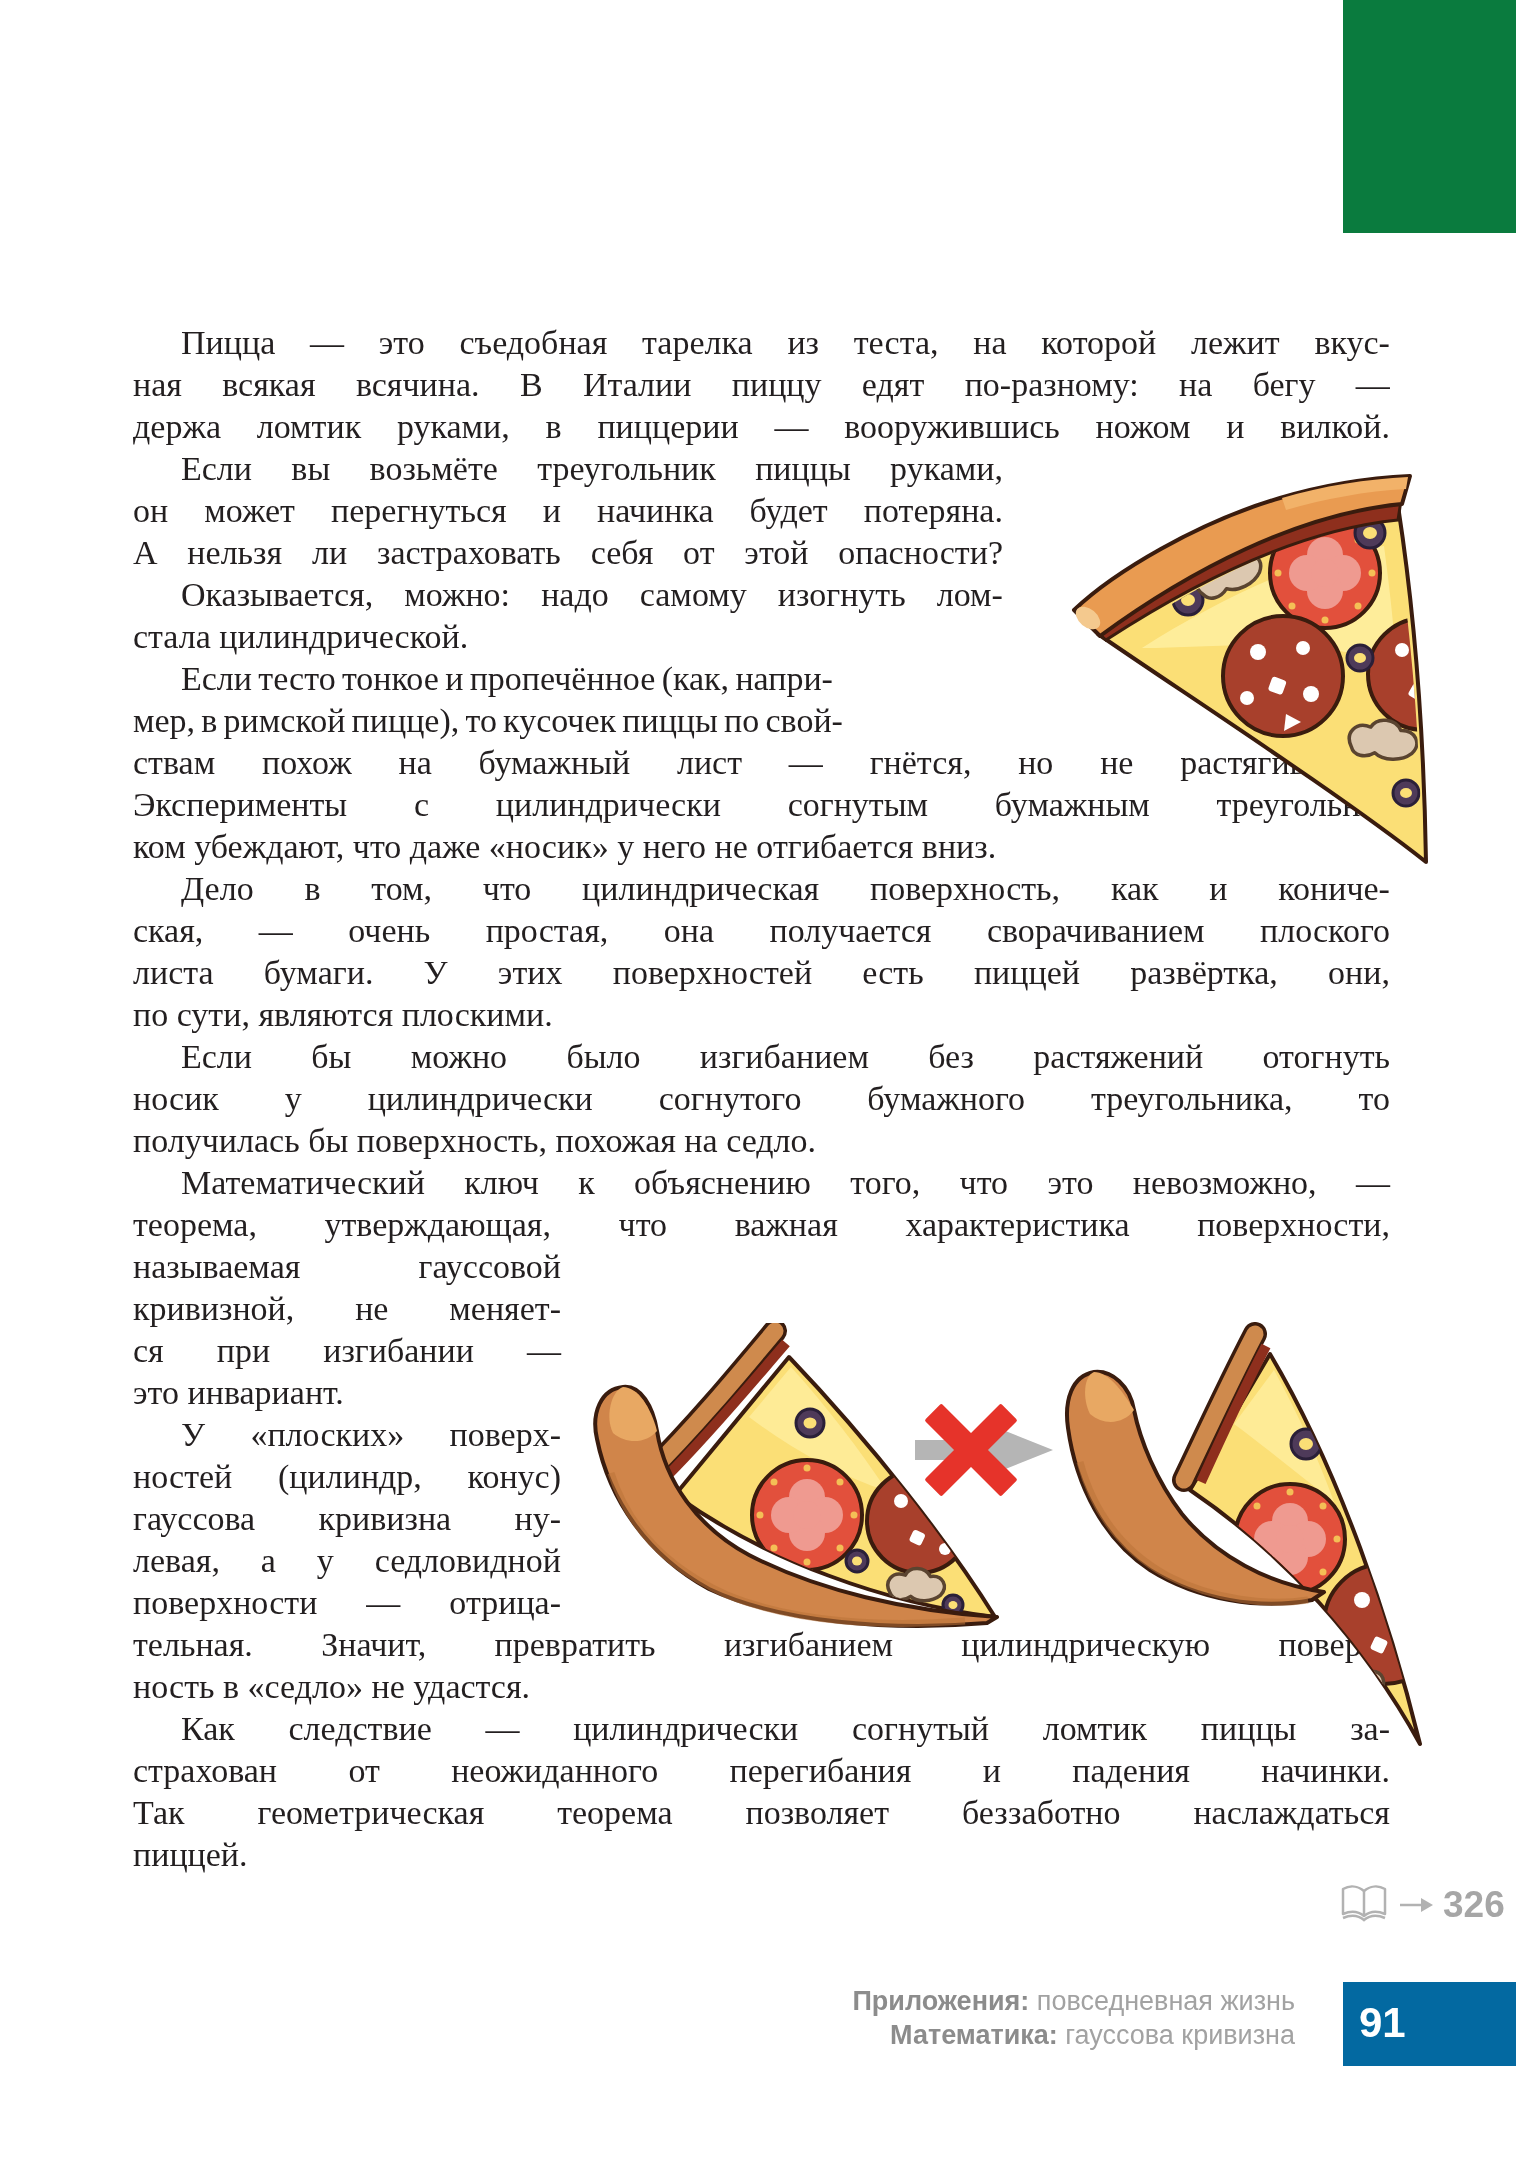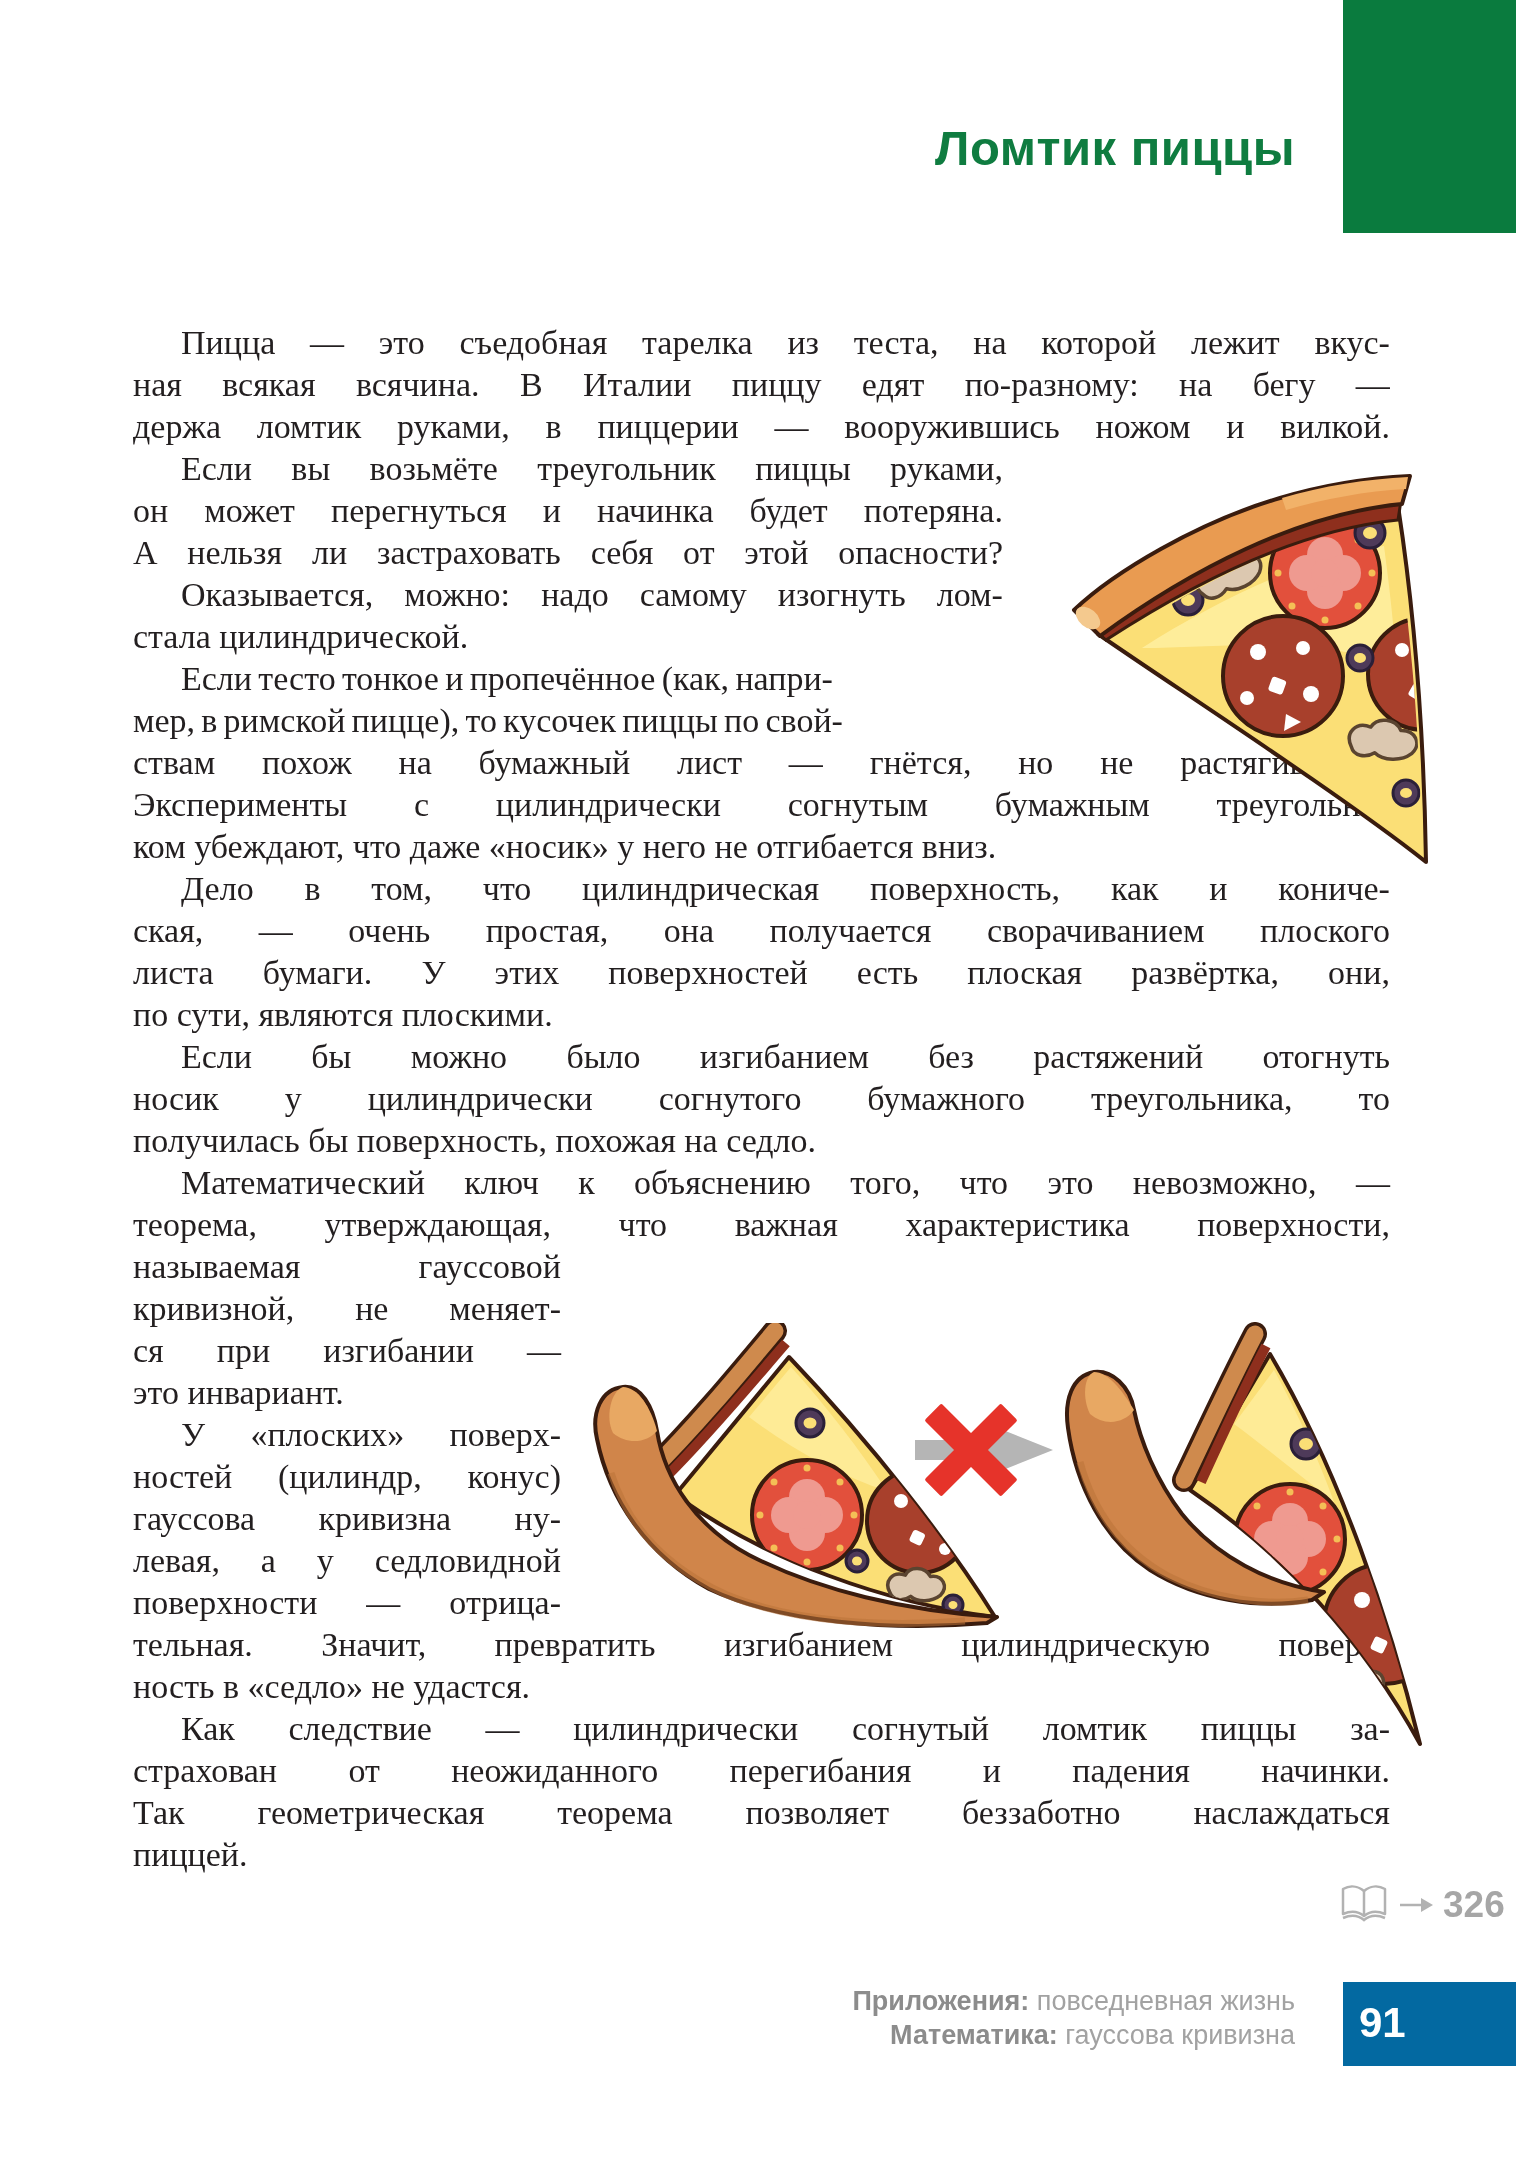--- a/index.html
+++ b/index.html
@@ -22,21 +22,20 @@
   .pagenum-box span{display:inline-block;margin-left:16px;line-height:82px;color:#ffffff;
         font-family:"Liberation Sans",sans-serif;font-weight:bold;font-size:42px;}
 </style>
 </head>
 <body>
 
 <div id="page">
 
   <div class="corner-block"></div>
 
-  <div class="page-title">Ломтик пиццы</div>
 
   <div id="text-flow">
       <div class="tl just" style="margin-left: 48px; width: 1209px;">
         <span>Пицца</span>
         <span>—</span>
         <span>это</span>
         <span>съедобная</span>
         <span>тарелка</span>
         <span>из</span>
         <span>теста,</span>
@@ -168,21 +167,21 @@
         <span>сворачиванием</span>
         <span>плоского</span>
       </div>
       <div class="tl just" style="width: 1257px;">
         <span>листа</span>
         <span>бумаги.</span>
         <span>У</span>
         <span>этих</span>
         <span>поверхностей</span>
         <span>есть</span>
-        <span>плоская</span>
+        <span>пиццей</span>
         <span>развёртка,</span>
         <span>они,</span>
       </div>
       <div class="tl">по сути, являются плоскими.</div>
       <div class="tl just" style="margin-left: 48px; width: 1209px;">
         <span>Если</span>
         <span>бы</span>
         <span>можно</span>
         <span>было</span>
         <span>изгибанием</span>

